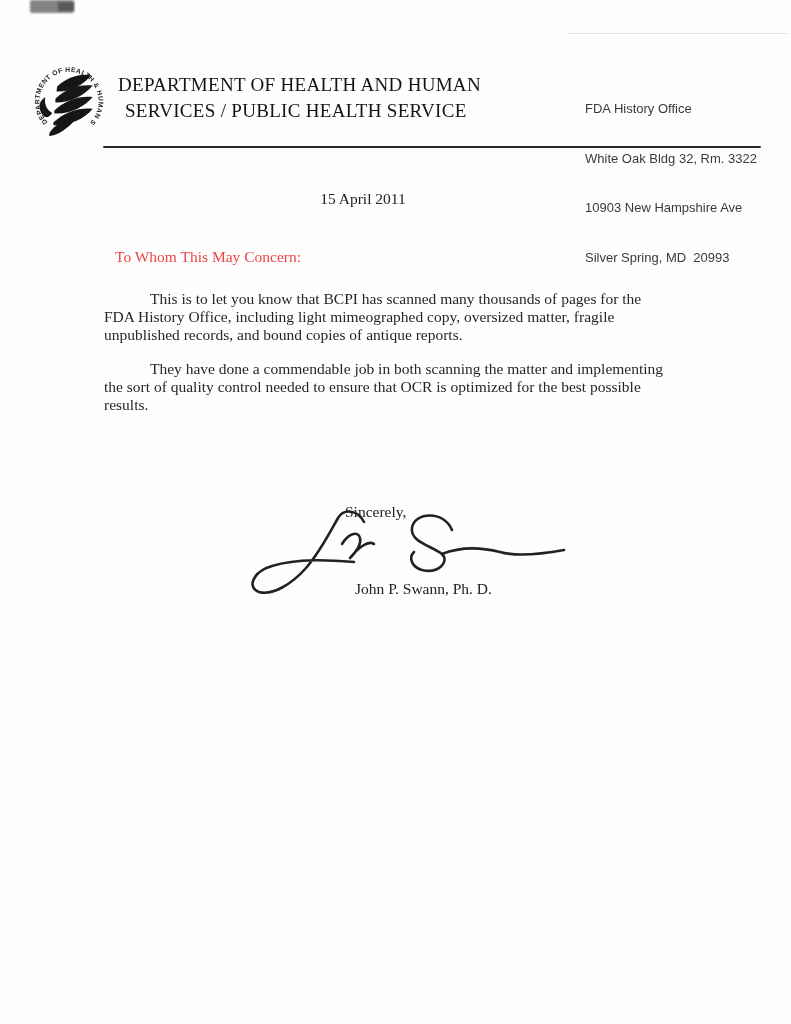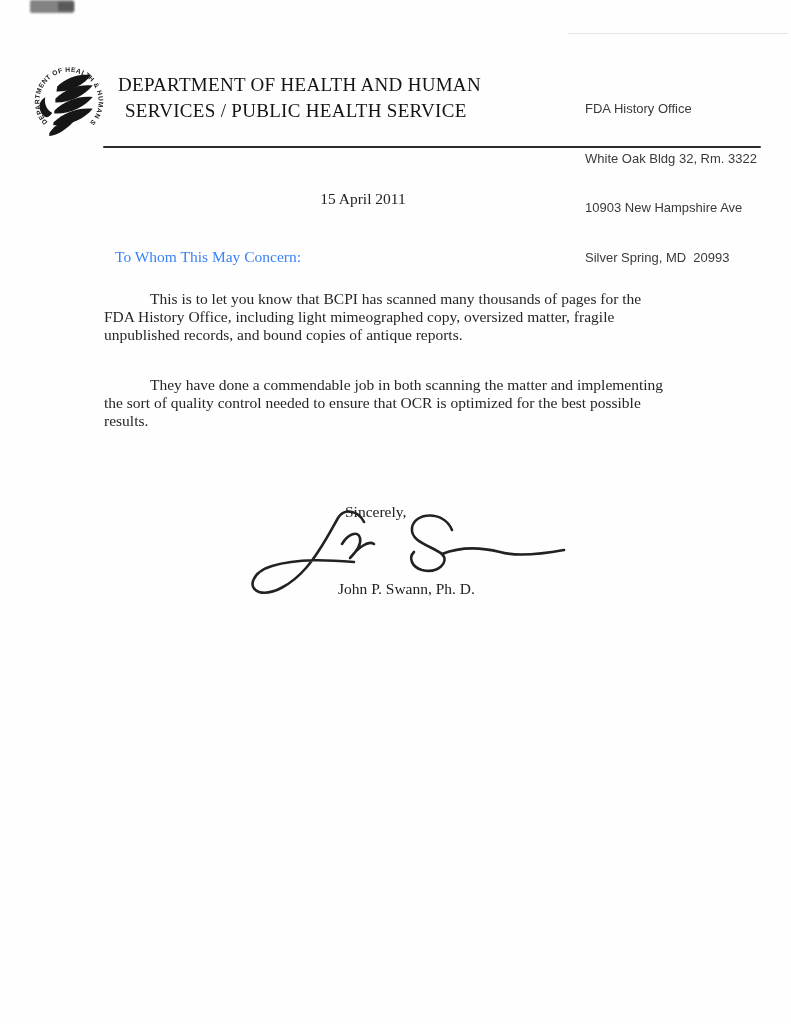--- a/index.html
+++ b/index.html
@@ -95,53 +95,53 @@
     width: 726px;
     text-align: center;
     font-size: 15.5px;
     color: #222;
   }
   .salutation {
     position: absolute;
     left: 115px;
     top: 248px;
     font-size: 15.5px;
-    color: #3b82f6;
+    color: #ef4444;
   }
   .body-par {
     position: absolute;
     left: 104px;
     width: 565px;
     font-size: 15.5px;
     line-height: 18px;
     text-indent: 46px;
     color: #262626;
     white-space: pre-wrap;
   }
   .par1 { top: 290px; }
-  .par2 { top: 360px; margin-top: 16px; }
+  .par2 { top: 360px; }
   .par3 { top: 430px; }
   .closing {
     position: absolute;
     left: 345px;
     top: 503px;
     font-size: 15.5px;
     color: #222;
   }
   .signature {
     position: absolute;
     left: 246px;
     top: 500px;
     width: 330px;
     height: 108px;
     pointer-events: none;
   }
   .typed-name {
     position: absolute;
-    left: 338px;
+    left: 355px;
     top: 580px;
     font-size: 15.5px;
     color: #222;
   }
 </style>
 </head>
 <body>
 
 <div class="page">
 

